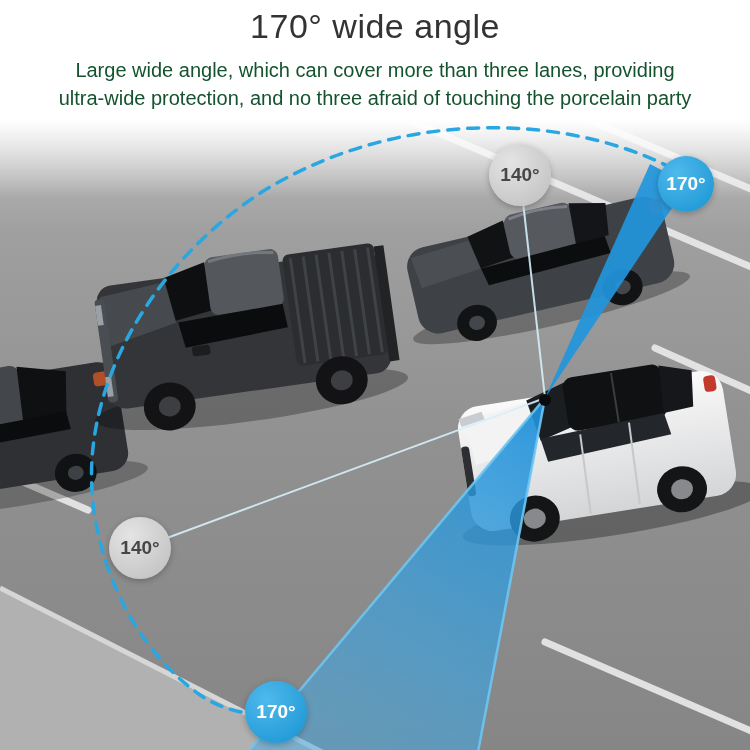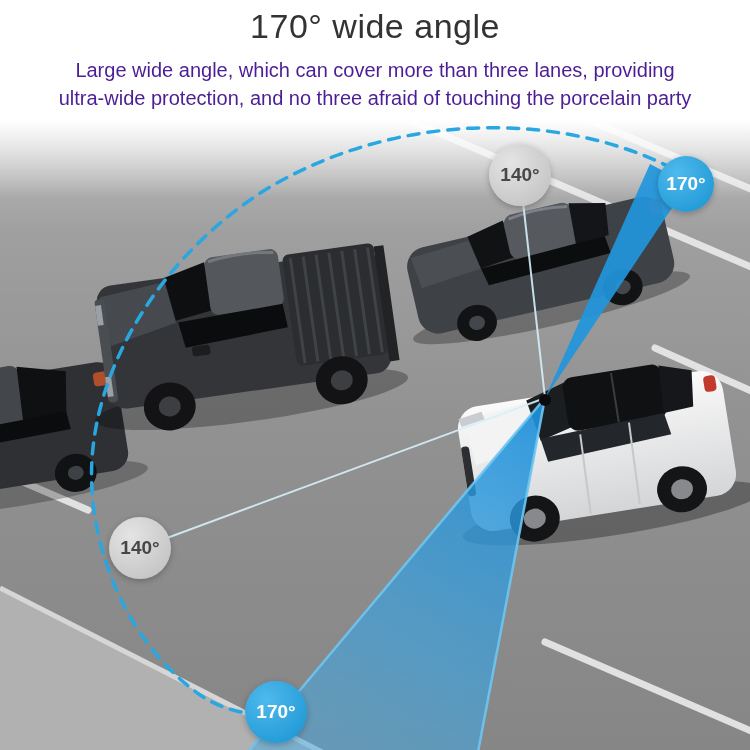--- a/index.html
+++ b/index.html
@@ -16,21 +16,21 @@
     margin-top:7px;
     font-size:34px;
     font-weight:400;
     color:#333333;
     letter-spacing:0.5px;
   }
   .subtitle {
     margin-top:10px;
     font-size:20px;
     line-height:28px;
-    color:#4c1d95;
+    color:#14532d;
     font-weight:400;
   }
 
   .scene { position:absolute; top:120px; left:0; width:750px; height:630px; }
   .scene svg { position:absolute; top:0; left:0; }
 
   .badge {
     position:absolute;
     border-radius:50%;
     display:flex;

